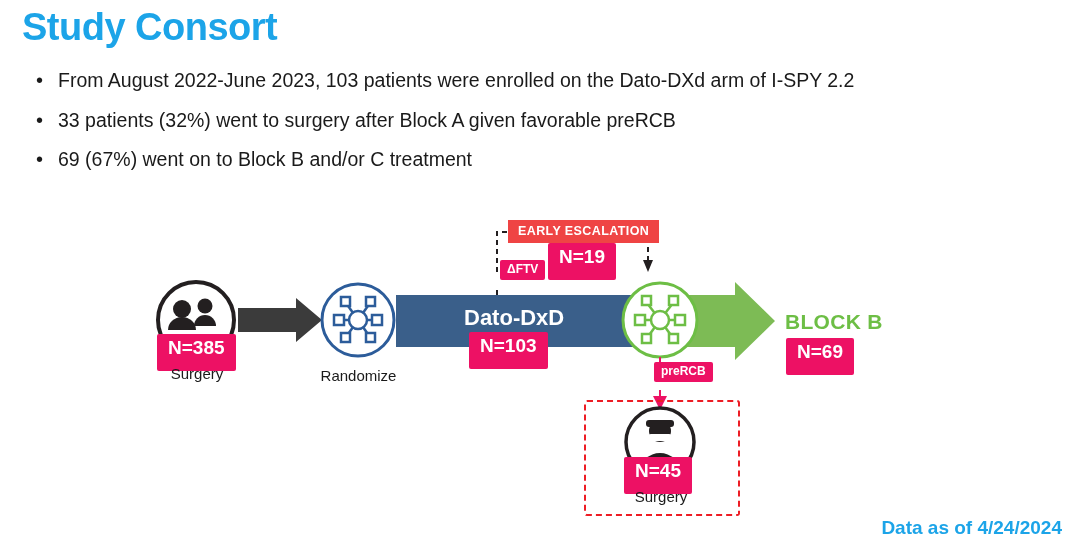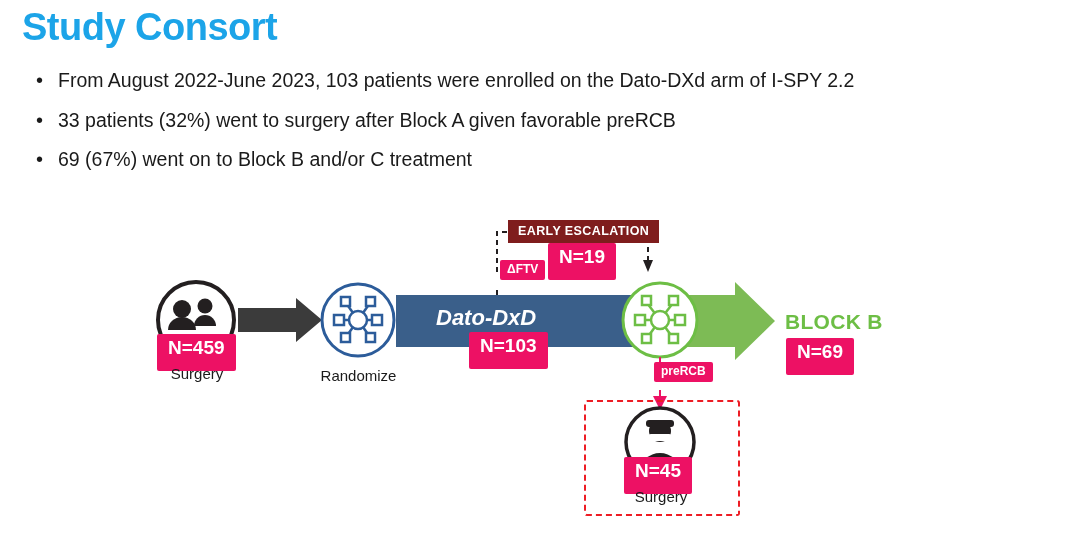--- a/index.html
+++ b/index.html
@@ -85,21 +85,21 @@
   }
   .caption {
     position: absolute;
     font-size: 15px;
     color: #1a1a1a;
     white-space: nowrap;
     text-align: center;
   }
   .blackbox {
     position: absolute;
-    background: #7f1d1d;
+    background: #ef4444;
     color: #ffffff;
     font-size: 12.5px;
     font-weight: bold;
     letter-spacing: 0.4px;
     padding: 4px 10px 5px 10px;
     white-space: nowrap;
   }
   .arrow-label {
     position: absolute;
     font-size: 22px;
@@ -231,34 +231,35 @@
         <path d="M640 262 a20 19 0 0 1 40 0 z" fill="#231F20"></path>
         <rect x="648" y="224" width="24" height="7" rx="3" fill="#ffffff"></rect>
       </g>
     </svg>
 
     <div class="blackbox" style="left:508px; top:10px;">EARLY ESCALATION</div>
     <div class="badge" style="left:548px; top:33px;">N=19</div>
 
     <div class="badge small" style="left:476px; top:50px;">ΔFTV</div>
 
-    <div class="badge" style="left:157px; top:124px;">N=459</div>
+    <div class="badge" style="left:157px; top:124px;">N=385</div>
     <div class="caption" style="left:162px; top:155px; width:70px;">Surgery</div>
 
     <div class="caption" style="left:306px; top:157px; width:105px;">Randomize</div>
 
-    <div class="arrow-label" style="left:436px; top:95px;font-style:italic;">Dato-DxD</div>
+    <div class="arrow-label" style="left:464px; top:95px;">Dato-DxD</div>
     <div class="badge" style="left:469px; top:122px;">N=103</div>
 
     <div class="badge small" style="left:630px; top:152px;">preRCB</div>
 
     <div class="dashed-red" style="left:584px; top:190px; width:152px; height:112px;"></div>
     <div class="badge" style="left:624px; top:247px;">N=45</div>
     <div class="caption" style="left:628px; top:278px; width:66px;">Surgery</div>
 
     <div class="blockb-label" style="left:785px; top:100px;">BLOCK B</div>
     <div class="badge" style="left:786px; top:128px;">N=69</div>
 
   </div>
 
 
+  <div class="dataas">Data as of 4/24/2024</div>
 
 </div>
 
 </body></html>

